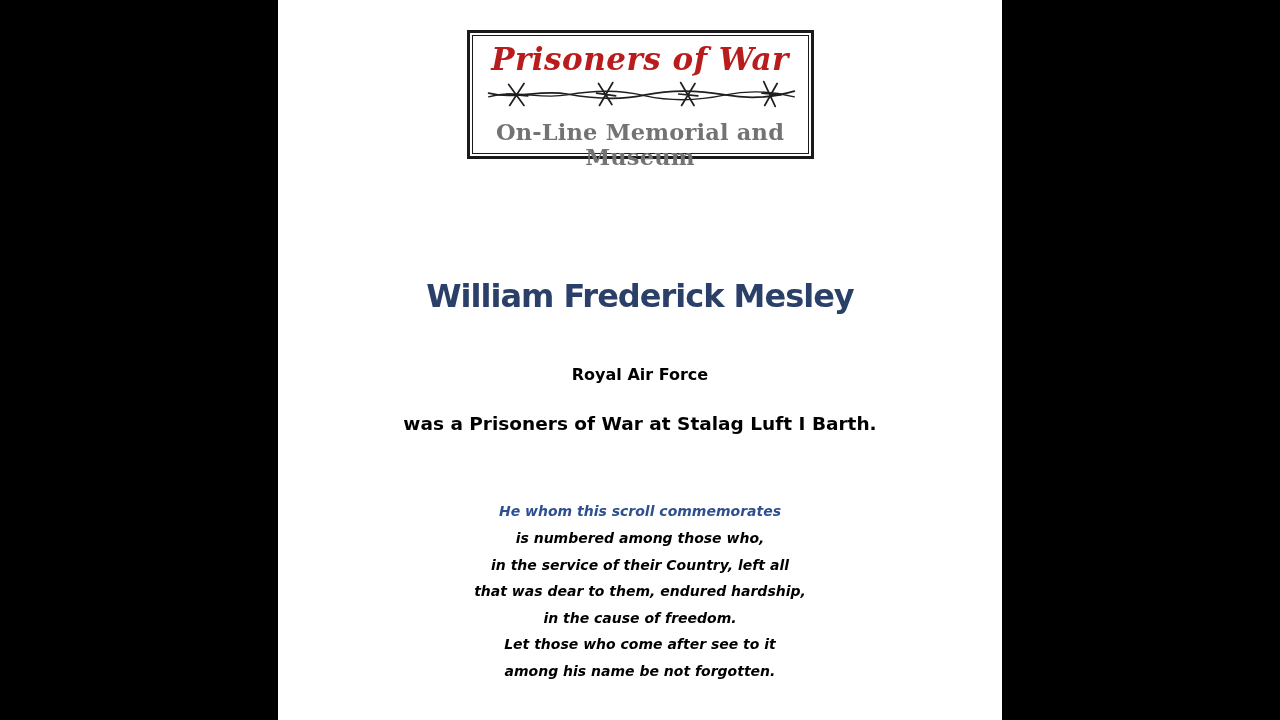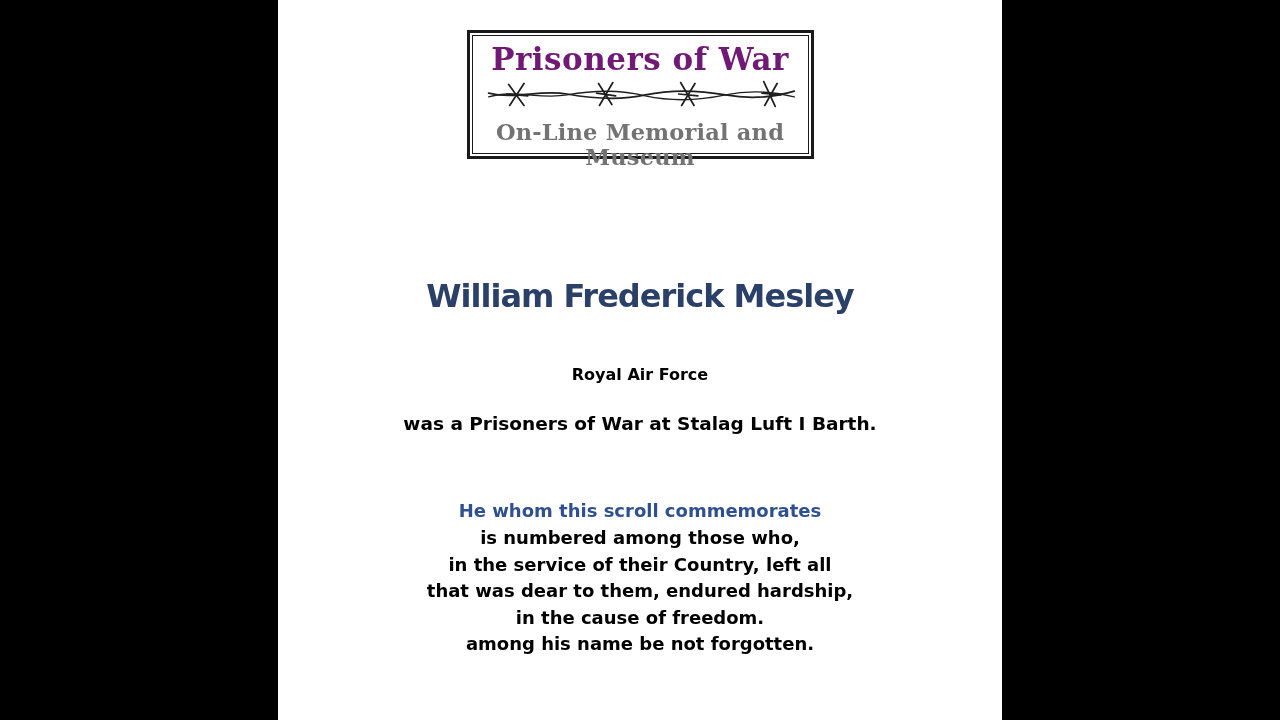--- a/index.html
+++ b/index.html
@@ -34,23 +34,24 @@
   .logo-box-inner {
     border: 1px solid #1a1a1a;
     width: 337px;
     height: 119px;
     padding: 6px 8px 4px 8px;
   }
   .logo-title {
     font-family: "DejaVu Serif", serif;
     font-weight: 700;
     font-size: 31px;
-    color: #701a75;
+    color: #b91c1c;
     line-height: 1.1;
     letter-spacing: 0.5px;
+    font-style: italic;
   }
   .logo-wire {
     display: block;
     margin: 1px auto 0 auto;
   }
   .logo-subtitle {
     font-family: "DejaVu Serif", serif;
     font-weight: 600;
     font-size: 22.5px;
     color: #737373;
@@ -77,22 +78,23 @@
   }
   .captivity-line {
     margin-top: 29px;
     font-size: 18.5px;
     font-weight: 700;
     color: #000000;
     line-height: 1.2;
   }
   .scroll-block {
     margin-top: 63px;
-    font-size: 18px;
+    font-size: 14px;
     font-weight: 700;
+    font-style: italic;
     color: #000000;
     line-height: 26.6px;
   }
   .scroll-highlight {
     color: #2e5090;
   }
 </style>
 </head>
 <body>
 
@@ -130,17 +132,18 @@
     
     <div class="captivity-line">was a Prisoners of War at Stalag Luft I Barth.</div>
 
     
     <div class="scroll-block">
       <div class="scroll-highlight">He whom this scroll commemorates</div>
       <div>is numbered among those who,</div>
       <div>in the service of their Country, left all</div>
       <div>that was dear to them, endured hardship,</div>
       <div>in the cause of freedom.</div>
+      <div>Let those who come after see to it</div>
       <div>among his name be not forgotten.</div>
     </div>
 
   </div>
 </div>
 
 </body></html>

